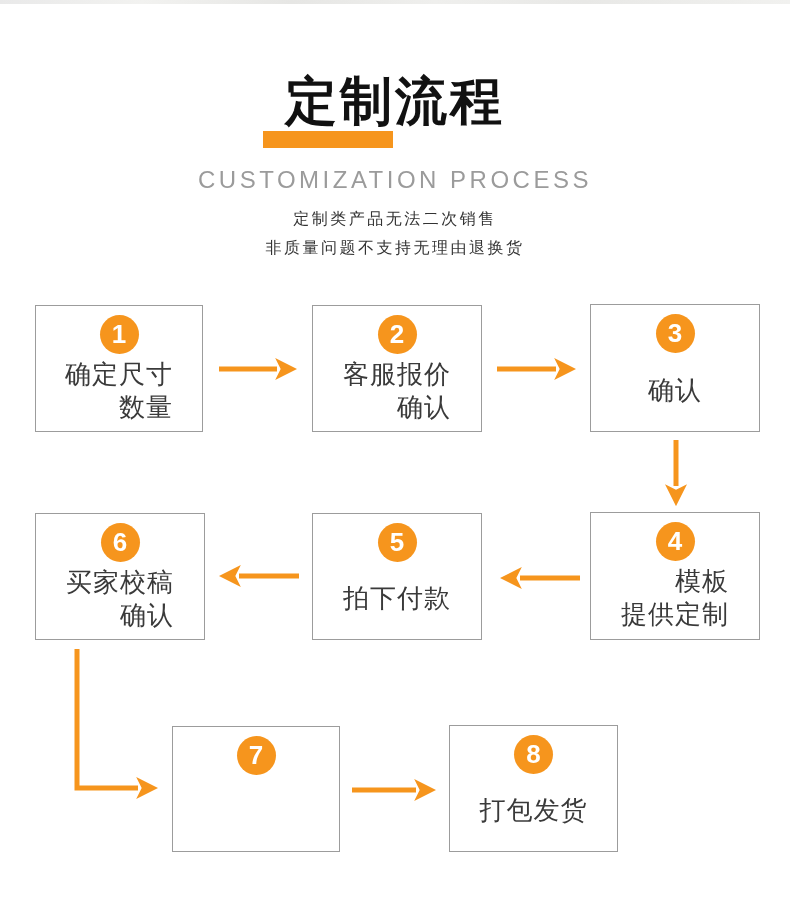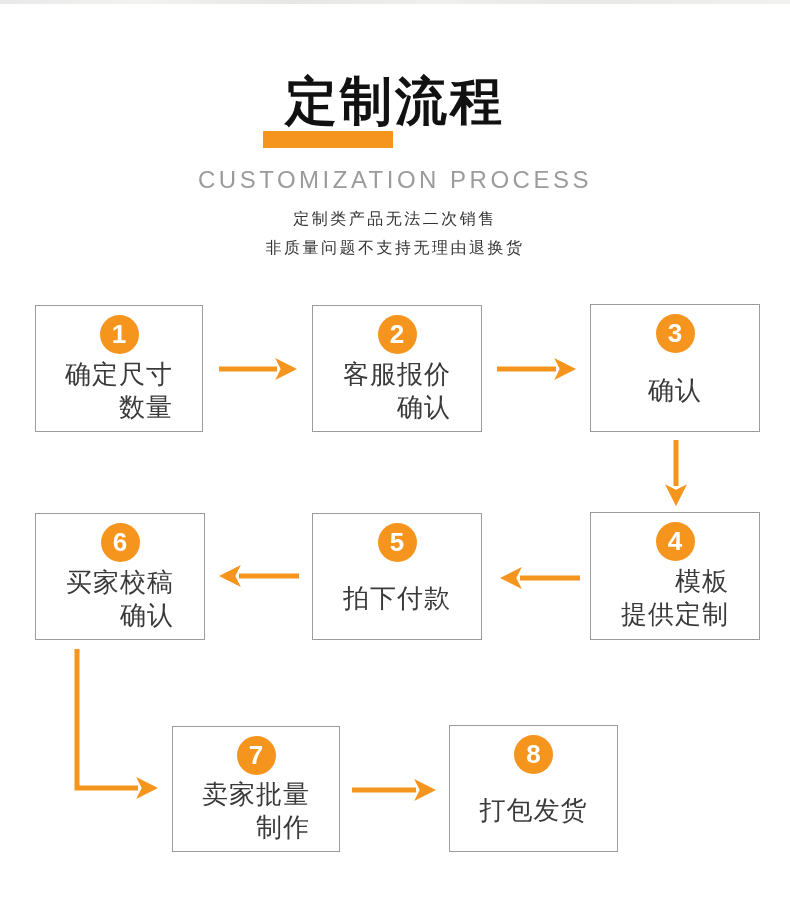--- a/index.html
+++ b/index.html
@@ -145,24 +145,20 @@
   <div class="step-text">
     <div>买家校稿</div>
     <div>确认</div>
   </div>
 </div>
 
 <div class="step-box" id="box7">
   <div class="step-circle">
       <span>7</span>
     </div>
-  <div class="step-text">
-    <div>卖家批量</div>
-    <div>制作</div>
-  </div>
 </div>
 
 <div class="step-box" id="box8">
   <div class="step-circle">
       <span>8</span>
     </div>
   <div class="step-text">
     <div>打包发货</div>
   </div>
 </div>

